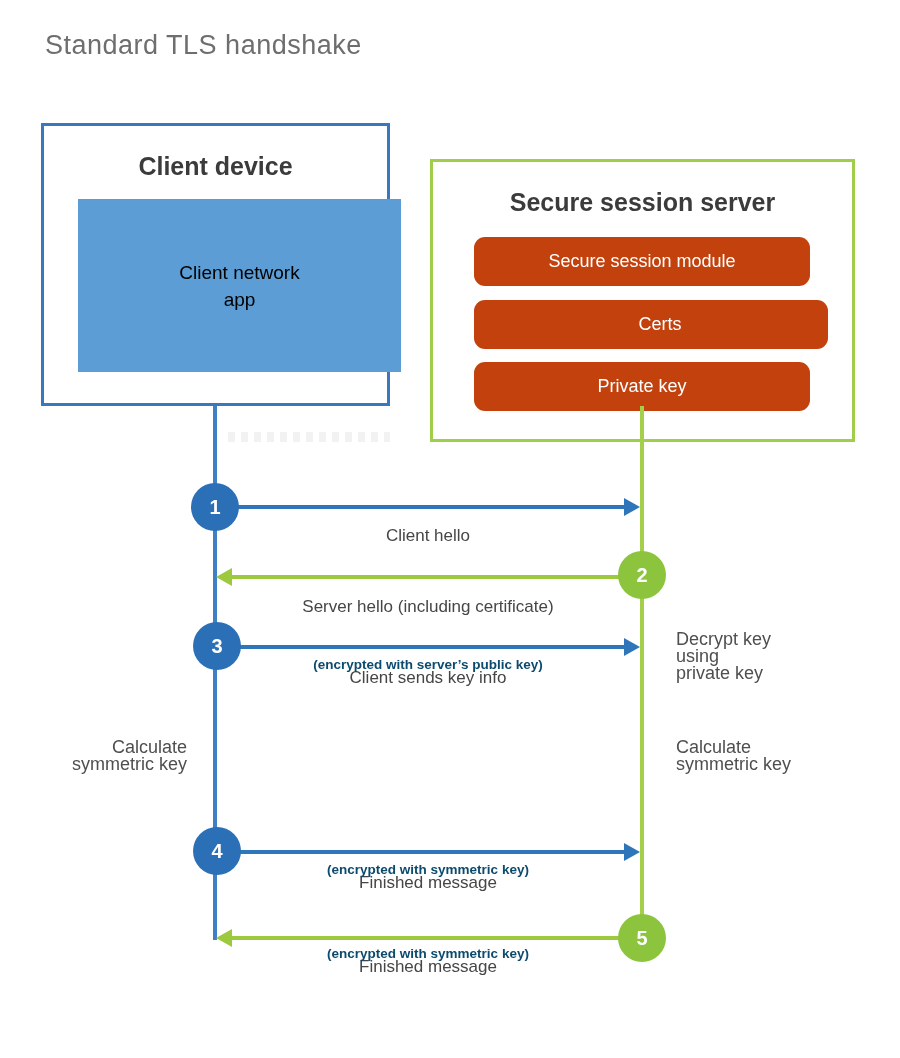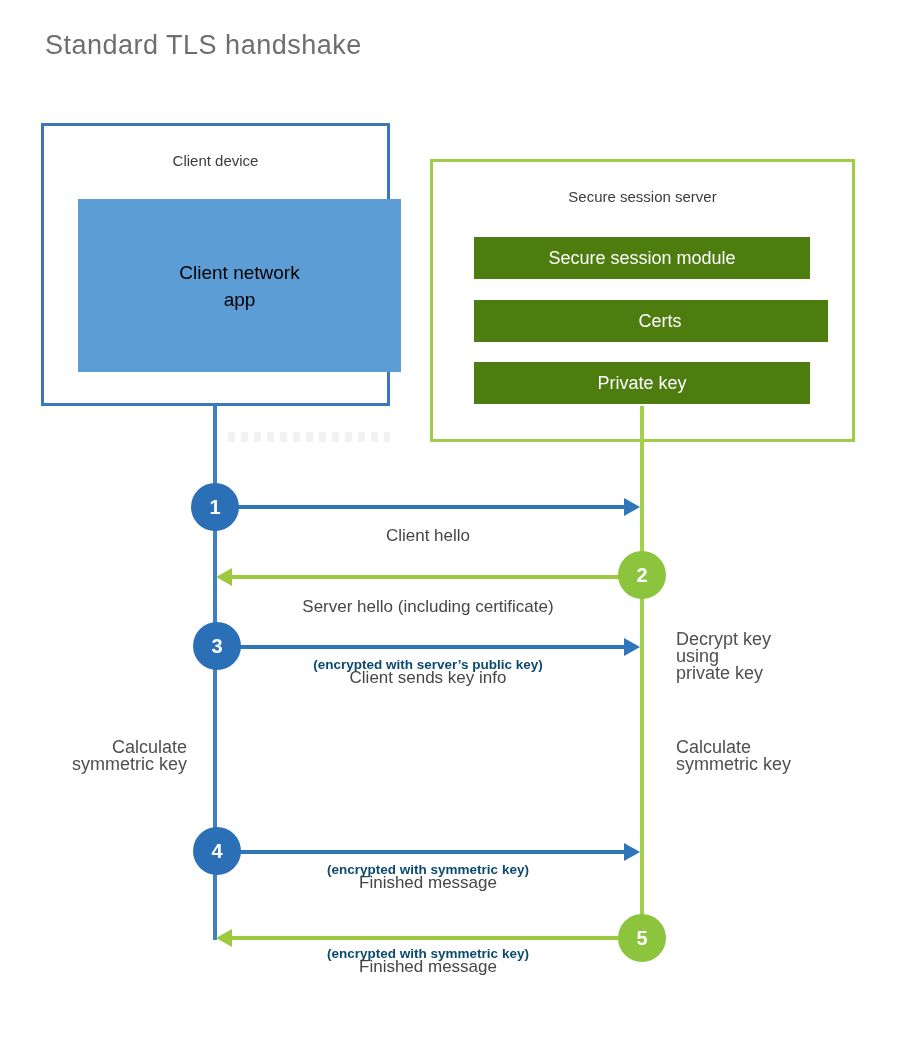--- a/index.html
+++ b/index.html
@@ -14,32 +14,32 @@
     left: 37px; top: 30px; font-size: 27px; font-weight: 300;
     color: #6e6e6e; letter-spacing: 0.5px; margin-left: 8px;
   }
 
   
   .actor-box { box-sizing: border-box; background: #ffffff; }
   .client-box { left: 41px; top: 123px; width: 349px; height: 283px; border: 3px solid #3a78bb; }
   .server-box { left: 430px; top: 123px; width: 425px; height: 283px; border: 3px solid #a0cd4a; margin-top: 36px; }
   .actor-title {
     position: absolute; left: 0; right: 0; top: 26px; text-align: center;
-    font-size: 15px; font-weight: normal; color: #3b3b3b;
+    font-size: 25px; font-weight: bold; color: #3b3b3b;
   }
   .client-app {
     position: absolute; left: 34px; top: 73px; width: 323px; height: 173px;
     background: #5b9dd4; color: #000000; font-size: 19px; line-height: 27px;
     display: flex; align-items: center; justify-content: center; text-align: center;
     white-space: pre-line;
   }
   .server-bar {
-    position: absolute; left: 41px; width: 336px; height: 42px;
-    background: #4d7c0f; color: #ffffff; font-size: 18px;
-    display: flex; align-items: center; justify-content: center; text-align: center;
+    position: absolute; left: 41px; width: 336px; height: 49px;
+    background: #c2410c; color: #ffffff; font-size: 18px;
+    display: flex; align-items: center; justify-content: center; text-align: center; border-radius: 11px;
   }
   .bar-0 { top: 75px; }
   .bar-1 { top: 138px; padding-left: 18px; }
   .bar-2 { top: 200px; }
 
   
   .vline { width: 4px; top: 406px; height: 534px; }
   .vline-client { left: 213px; background: #3f80c4; }
   .vline-server { left: 640px; background: #a3cf4a; }
 

